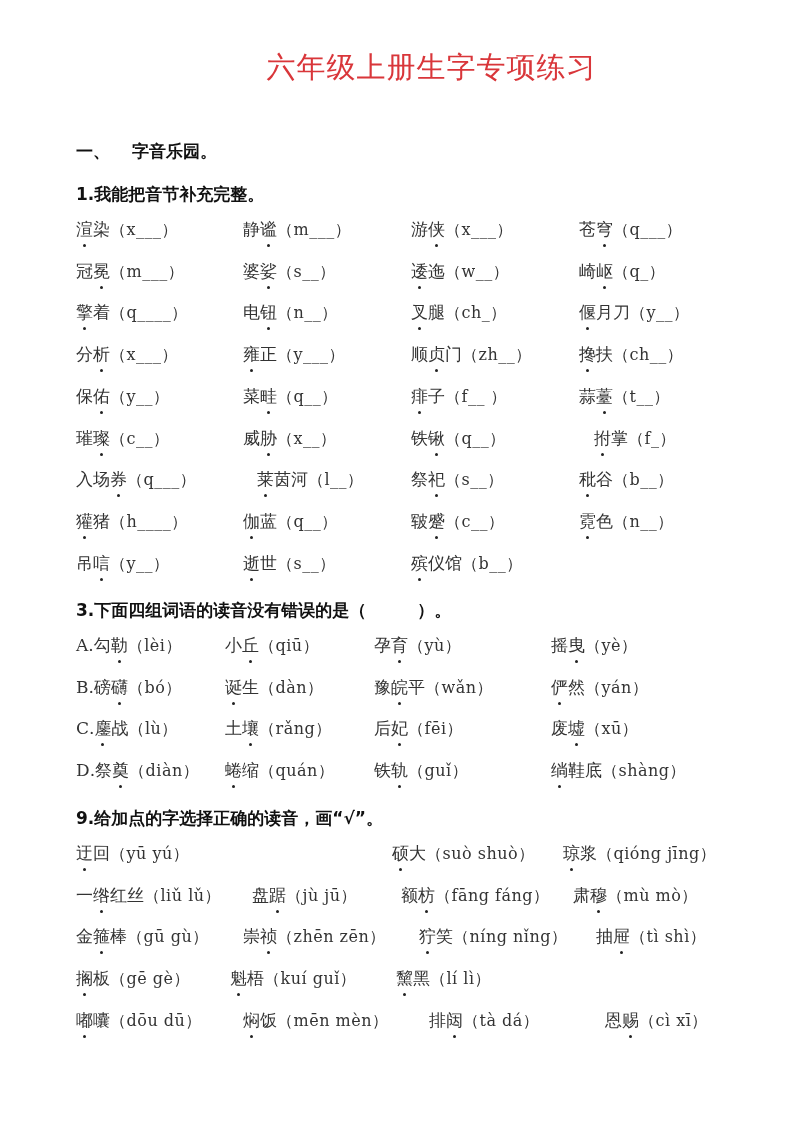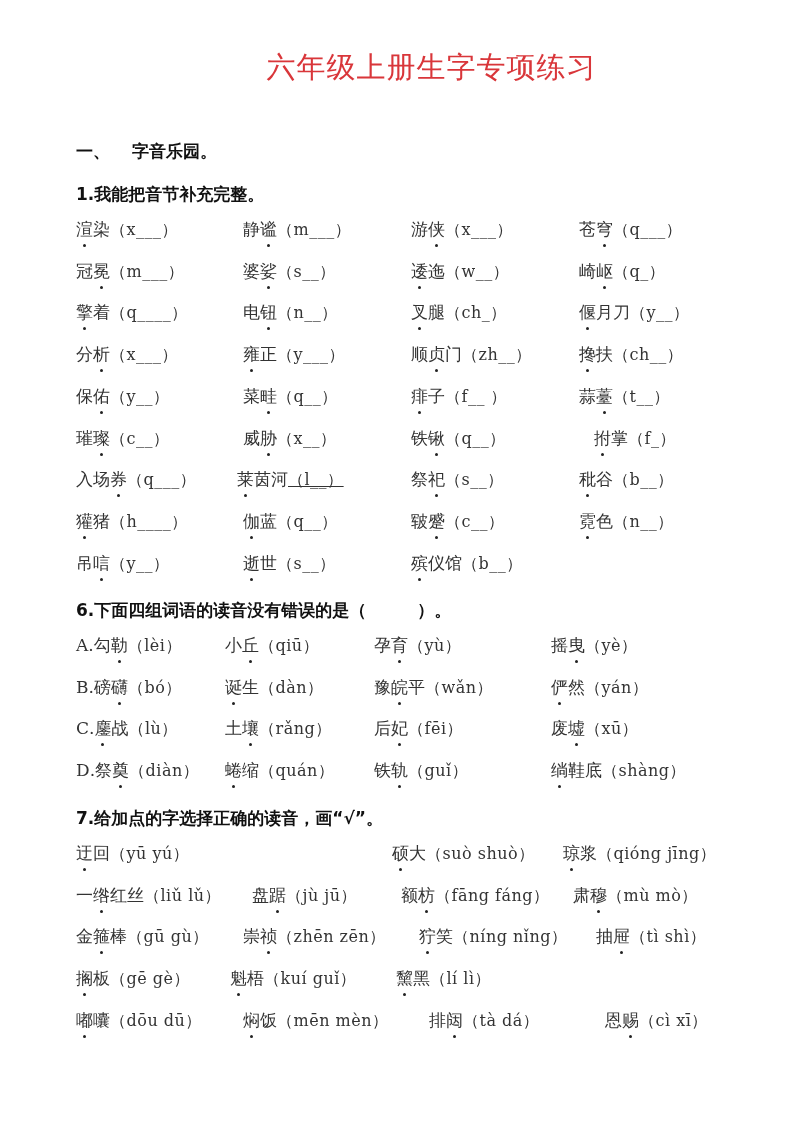--- a/index.html
+++ b/index.html
@@ -78,38 +78,38 @@
       <div class="item" style="left: 579px;"><span><span class="ch">蒜</span><span class="ch dot">薹</span></span><span class="py">（t__）</span></div>
     </div>
     <div class="row" style="top: 426.5px;">
       <div class="item" style="left: 76px;"><span><span class="ch">璀</span><span class="ch dot">璨</span></span><span class="py">（c__）</span></div>
       <div class="item" style="left: 243px;"><span><span class="ch">威</span><span class="ch dot">胁</span></span><span class="py">（x__）</span></div>
       <div class="item" style="left: 411px;"><span><span class="ch">铁</span><span class="ch dot">锹</span></span><span class="py">（q__）</span></div>
       <div class="item" style="left: 594px;"><span><span class="ch dot">拊</span><span class="ch">掌</span></span><span class="py">（f_）</span></div>
     </div>
     <div class="row" style="top: 468.2px;">
       <div class="item" style="left: 76px;"><span><span class="ch">入</span><span class="ch">场</span><span class="ch dot">券</span></span><span class="py">（q___）</span></div>
-      <div class="item" style="left: 237px; text-decoration: underline;"><span><span class="ch dot">莱</span><span class="ch">茵</span><span class="ch">河</span></span><span class="py">（l__）</span></div>
+      <div class="item" style="left: 257px;"><span><span class="ch dot">莱</span><span class="ch">茵</span><span class="ch">河</span></span><span class="py">（l__）</span></div>
       <div class="item" style="left: 411px;"><span><span class="ch">祭</span><span class="ch dot">祀</span></span><span class="py">（s__）</span></div>
       <div class="item" style="left: 579px;"><span><span class="ch dot">秕</span><span class="ch">谷</span></span><span class="py">（b__）</span></div>
     </div>
     <div class="row" style="top: 509.9px;">
       <div class="item" style="left: 76px;"><span><span class="ch dot">獾</span><span class="ch">猪</span></span><span class="py">（h____）</span></div>
       <div class="item" style="left: 243px;"><span><span class="ch dot">伽</span><span class="ch">蓝</span></span><span class="py">（q__）</span></div>
       <div class="item" style="left: 411px;"><span><span class="ch">皲</span><span class="ch dot">蹙</span></span><span class="py">（c__）</span></div>
       <div class="item" style="left: 579px;"><span><span class="ch dot">霓</span><span class="ch">色</span></span><span class="py">（n__）</span></div>
     </div>
     <div class="row" style="top: 551.6px;">
       <div class="item" style="left: 76px;"><span><span class="ch">吊</span><span class="ch dot">唁</span></span><span class="py">（y__）</span></div>
       <div class="item" style="left: 243px;"><span><span class="ch dot">逝</span><span class="ch">世</span></span><span class="py">（s__）</span></div>
       <div class="item" style="left: 411px;"><span><span class="ch dot">殡</span><span class="ch">仪</span><span class="ch">馆</span></span><span class="py">（b__）</span></div>
     </div>
   </div>
 
-<div class="q-head" style="top:599px">6.下面四组词语的读音没有错误的是（　　　）。</div>
+<div class="q-head" style="top:599px">3.下面四组词语的读音没有错误的是（　　　）。</div>
 <div id="q2">
     <div class="row" style="top: 634px;">
       <div class="item" style="left: 76px;"><span><span class="ch">A</span><span class="ch">.</span><span class="ch">勾</span><span class="ch dot">勒</span></span><span class="py">（lèi）</span></div>
       <div class="item" style="left: 225px;"><span><span class="ch">小</span><span class="ch dot">丘</span></span><span class="py">（qiū）</span></div>
       <div class="item" style="left: 374px;"><span><span class="ch">孕</span><span class="ch dot">育</span></span><span class="py">（yù）</span></div>
       <div class="item" style="left: 551px;"><span><span class="ch">摇</span><span class="ch dot">曳</span></span><span class="py">（yè）</span></div>
     </div>
     <div class="row" style="top: 675.7px;">
       <div class="item" style="left: 76px;"><span><span class="ch">B</span><span class="ch">.</span><span class="ch">磅</span><span class="ch dot">礴</span></span><span class="py">（bó）</span></div>
       <div class="item" style="left: 225px;"><span><span class="ch dot">诞</span><span class="ch">生</span></span><span class="py">（dàn）</span></div>
@@ -123,21 +123,21 @@
       <div class="item" style="left: 551px;"><span><span class="ch">废</span><span class="ch dot">墟</span></span><span class="py">（xū）</span></div>
     </div>
     <div class="row" style="top: 759.1px;">
       <div class="item" style="left: 76px;"><span><span class="ch">D</span><span class="ch">.</span><span class="ch">祭</span><span class="ch dot">奠</span></span><span class="py">（diàn）</span></div>
       <div class="item" style="left: 225px;"><span><span class="ch dot">蜷</span><span class="ch">缩</span></span><span class="py">（quán）</span></div>
       <div class="item" style="left: 374px;"><span><span class="ch">铁</span><span class="ch dot">轨</span></span><span class="py">（guǐ）</span></div>
       <div class="item" style="left: 551px;"><span><span class="ch dot">绱</span><span class="ch">鞋</span><span class="ch">底</span></span><span class="py">（shàng）</span></div>
     </div>
   </div>
 
-<div class="q-head" style="top:807px">7.给加点的字选择正确的读音，画“√”。</div>
+<div class="q-head" style="top:807px">9.给加点的字选择正确的读音，画“√”。</div>
 <div id="q3">
     <div class="row" style="top: 842px;">
       <div class="item" style="left: 76px;"><span><span class="ch dot">迂</span><span class="ch">回</span></span><span class="py">（yū yú）</span></div>
       <div class="item" style="left: 392px;"><span><span class="ch dot">硕</span><span class="ch">大</span></span><span class="py">（suò shuò）</span></div>
       <div class="item" style="left: 563px;"><span><span class="ch dot">琼</span><span class="ch">浆</span></span><span class="py">（qióng jīng）</span></div>
     </div>
     <div class="row" style="top: 883.7px;">
       <div class="item" style="left: 76px;"><span><span class="ch">一</span><span class="ch dot">绺</span><span class="ch">红</span><span class="ch">丝</span></span><span class="py">（liǔ lǔ）</span></div>
       <div class="item" style="left: 252px;"><span><span class="ch">盘</span><span class="ch dot">踞</span></span><span class="py">（jù jū）</span></div>
       <div class="item" style="left: 401px;"><span><span class="ch">额</span><span class="ch dot">枋</span></span><span class="py">（fāng fáng）</span></div>

